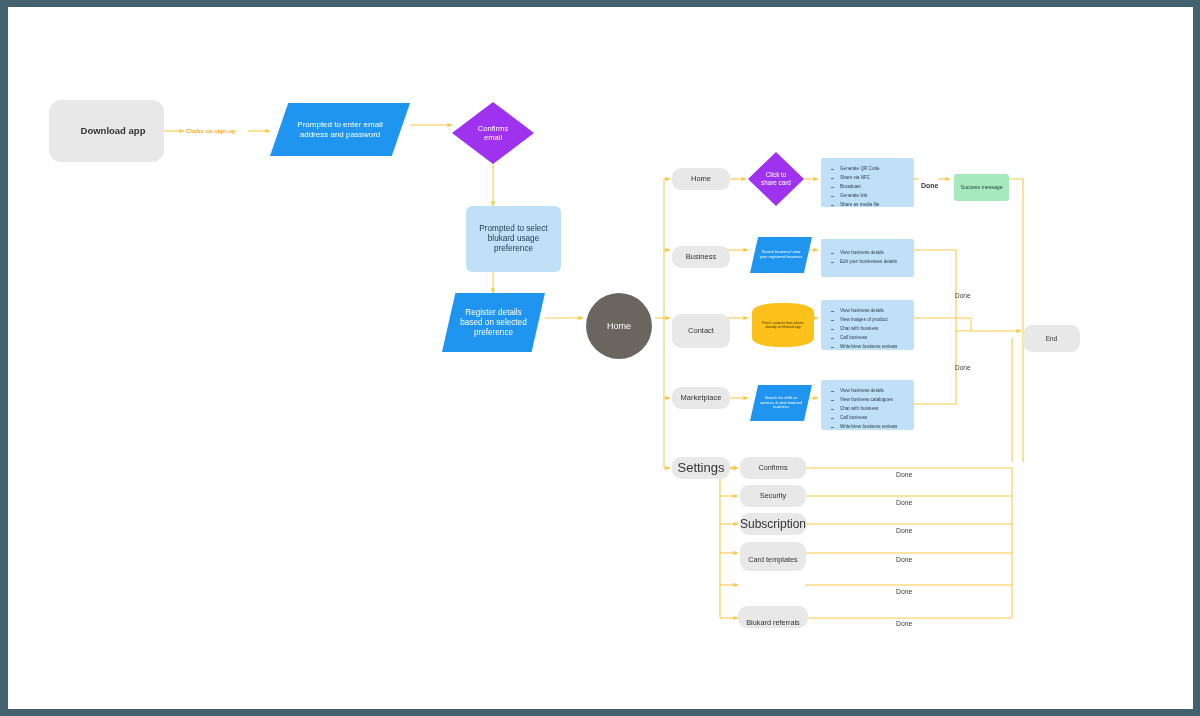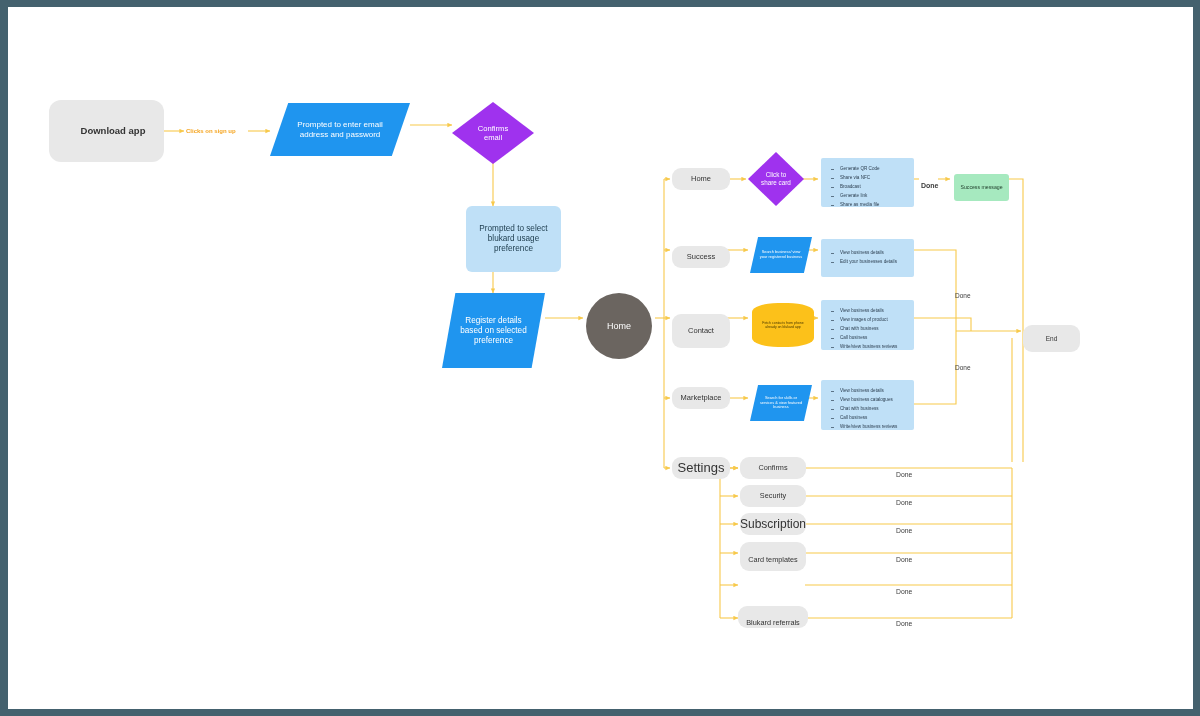--- a/index.html
+++ b/index.html
@@ -242,21 +242,21 @@
     </div>
 
     <div class="node diamond" style="left:444px; top:95px; width:82px; height:62px; font-size:7.6px;">
       <span style="max-width:44px; display:block;">Confirms email</span>
     </div>
 
     <div class="node lightblue" style="left:438px; top:199px; width:95px; height:66px; font-size:8.2px; padding:0 6px;margin-left:20px;">
       <span>Prompted to select blukard usage preference</span>
     </div>
 
-    <div class="node bluepara para-shape" style="left:434px; top:286px; width:103px; height:75px; font-size:8.2px; padding:13px 12px;">
+    <div class="node bluepara para-shape" style="left:434px; top:286px; width:103px; height:59px; font-size:8.2px; padding:13px 12px;">
       <span>Register details based on selected preference</span>
     </div>
 
     <div class="node circle-grey" style="left:578px; top:286px; width:66px; height:66px; font-size:9px;">
       <span>Home</span>
     </div>
 
     <div class="node rounded-grey" style="left:664px; top:161px; width:58px; height:22px; font-size:7.5px;">
       <span>Home</span>
     </div>
@@ -277,21 +277,21 @@
 
     <div class="edge-label" style="left:913px; top:175px; font-size:7px;">
       <span>Done</span>
     </div>
 
     <div class="node green" style="left:946px; top:167px; width:55px; height:27px; font-size:5.2px;">
       <span>Success message</span>
     </div>
 
     <div class="node rounded-grey" style="left:664px; top:239px; width:58px; height:22px; font-size:7.5px;">
-      <span>Success</span>
+      <span>Business</span>
     </div>
 
     <div class="node bluepara para-shape" style="left:742px; top:230px; width:62px; height:36px; font-size:3.9px; padding:0 9px;">
       <span>Search business/ view your registered business</span>
     </div>
 
     <div class="listbox" style="position:absolute; left:813px; top:232px; width:93px; height:38px; display:flex; align-items:center;">
       <ul style="width:100%;">
         <li>View business details</li>
         <li>Edit your businesses details</li>

